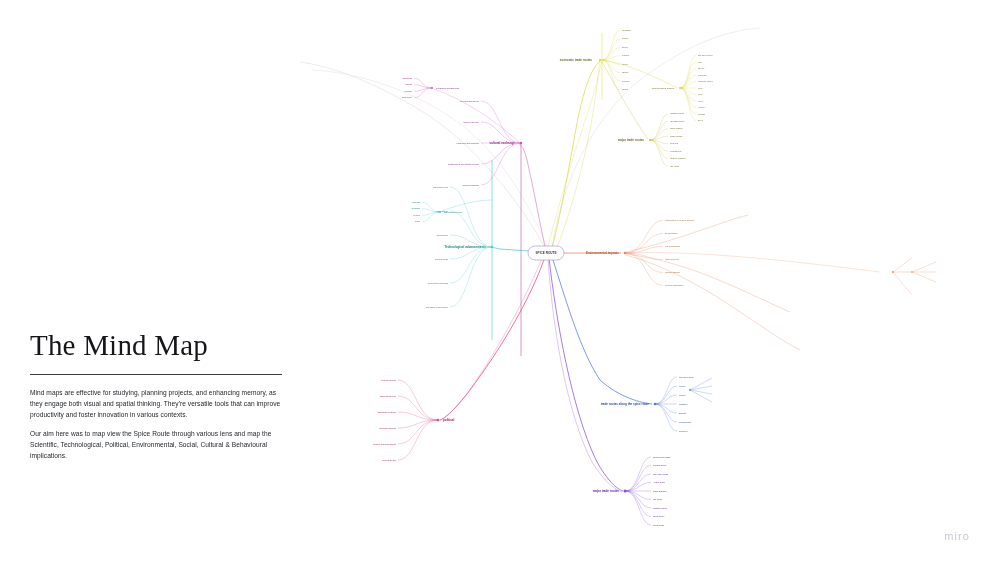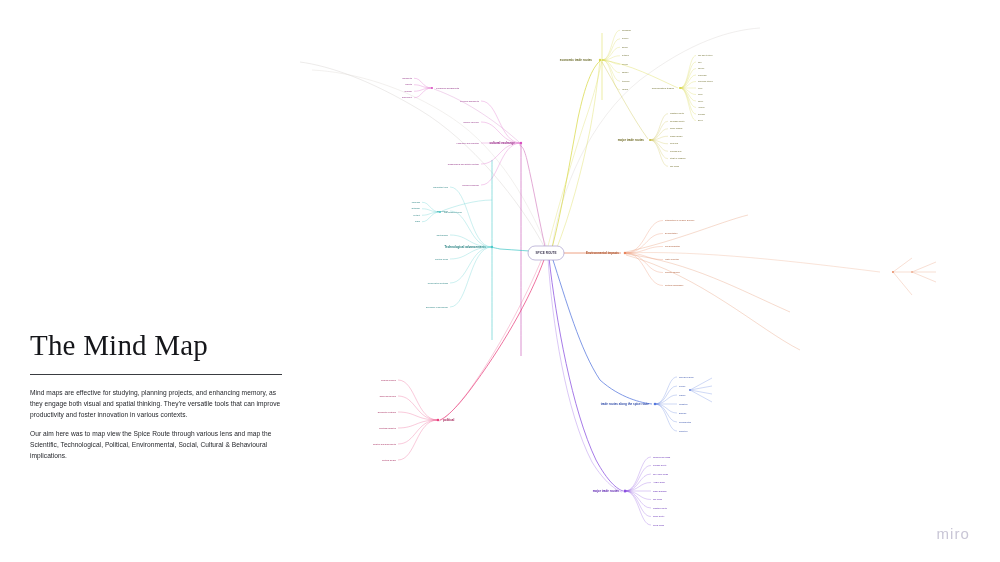--- a/index.html
+++ b/index.html
@@ -38,21 +38,21 @@
     color:#1d1f24;
     margin:0 0 9px 0;
     letter-spacing:.05px;
   }
   .panel-para:last-child{margin-bottom:0;}
 
   
   .watermark{
     position:absolute;
     right:30px;bottom:20px;
-    font-size:15px;
+    font-size:11px;
     color:#c9c6d6;
     letter-spacing:1.1px;
     font-weight:400;
     user-select:none;
   }
 
   
   #map{position:absolute;left:0;top:0;width:1000px;height:562px;}
   #map text{
     font-family:"Liberation Sans", sans-serif;

